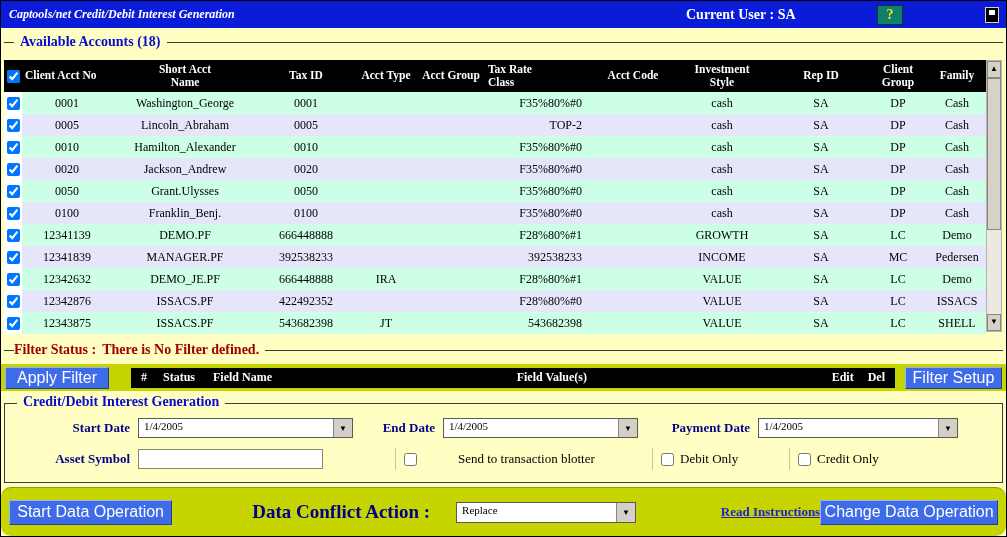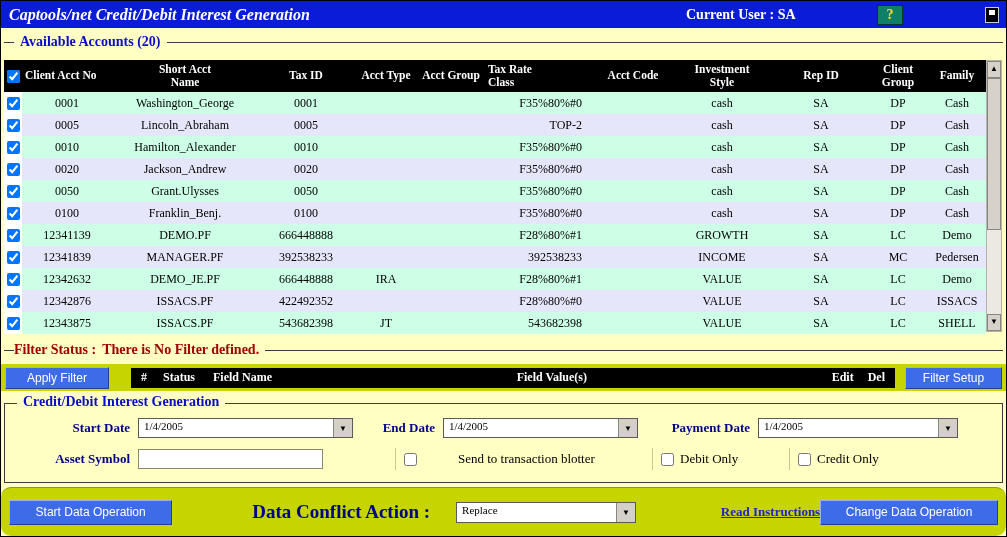--- a/index.html
+++ b/index.html
@@ -3,21 +3,21 @@
 <meta charset="utf-8">
 <style>
   html,body{margin:0;padding:0;background:#888;}
   #window{
     width:1005px;height:535px;border:1px solid #000;background:#FFFFC4;
     font-family:"Liberation Serif",serif;display:flex;flex-direction:column;
     overflow:hidden;position:relative;
   }
   
   .titlebar{flex:0 0 27px;background:#0b1cd8;position:relative;display:flex;align-items:center;color:#fff;}
-  .tb-title{font-style:italic;font-weight:bold;font-size:16px;margin-left:8px;white-space:nowrap;}
+  .tb-title{font-style:italic;font-weight:bold;font-size:12px;margin-left:8px;white-space:nowrap;}
   .tb-user{position:absolute;left:685px;font-weight:bold;font-size:14px;white-space:nowrap;}
   .tb-help{position:absolute;left:876px;top:4px;width:24px;height:18px;background:#0e7f68;
     border:1px solid #04352b;color:#ffe400;font-weight:bold;text-align:center;line-height:17px;
     font-size:14px;cursor:pointer;}
   .tb-winicon{position:absolute;right:7px;top:6px;width:12px;height:14px;background:#000;
     border:1px solid #cfcfcf;cursor:pointer;}
   .wi-in{display:block;margin:2px auto 0 auto;width:6px;height:5px;background:#fff;}
   
   .sec1{padding:2px 3px 0 3px;}
   .group-line{display:flex;align-items:center;height:16px;margin:4px 0 10px 0;}
@@ -45,21 +45,21 @@
     display:flex;flex-direction:column;}
   .sbtn{flex:0 0 15px;background:#D6D2CA;border:1px solid #8a877f;font-size:8px;text-align:center;
     line-height:13px;color:#000;cursor:pointer;}
   .sthumb{flex:0 0 150px;background:#D6D2CA;border:1px solid #8a877f;cursor:pointer;}
   .strack{flex:1;}
   
   .statusrow{padding:0 3px;}
   .statusrow .group-line{margin:8px 0 4px 0;}
   
   .fstrip{flex:0 0 27px;background:#C6D500;display:flex;align-items:center;padding:0 4px;margin-top:2px;}
-  .btn{background:#3E6BE8;color:#fff;font-family:"Liberation Sans",sans-serif;font-size:12px;
+  .btn{background:#3E6BE8;color:#fff;font-family:"Liberation Sans",sans-serif;font-size:16px;
     border:1px solid #223f99;border-top-color:#9ab0f5;border-left-color:#9ab0f5;height:22px;
     display:flex;align-items:center;justify-content:center;cursor:pointer;box-sizing:border-box;white-space:nowrap;}
   .btn-apply{width:104px;}
   .btn-setup{width:97px;}
   .fbar{flex:1;height:20px;background:#000;color:#fff;display:flex;align-items:center;
     font-size:12px;font-weight:bold;margin-left:22px;margin-right:10px;padding:0 10px;}
   .fb-num{margin-right:16px;} .fb-status{margin-right:18px;}
   .fb-mid{flex:1;text-align:center;}
   .fb-edit{margin-right:14px;}
   
@@ -104,21 +104,21 @@
     <div class="tb-user">Current User : SA</div>
     <div class="tb-help">?</div>
     <div class="tb-winicon">
         <span class="wi-in"></span>
       </div>
   </div>
 
   <div class="sec1">
     <div class="group-line">
       <span class="seg short"></span>
-      <span class="gl-title">Available Accounts (20)</span>
+      <span class="gl-title">Available Accounts (18)</span>
       <span class="seg long"></span>
     </div>
     <div class="tablewrap">
       <table>
         <colgroup>
           <col style="width:18px">
             <col style="width:90px">
             <col style="width:146px">
             <col style="width:96px">
           <col style="width:64px">

